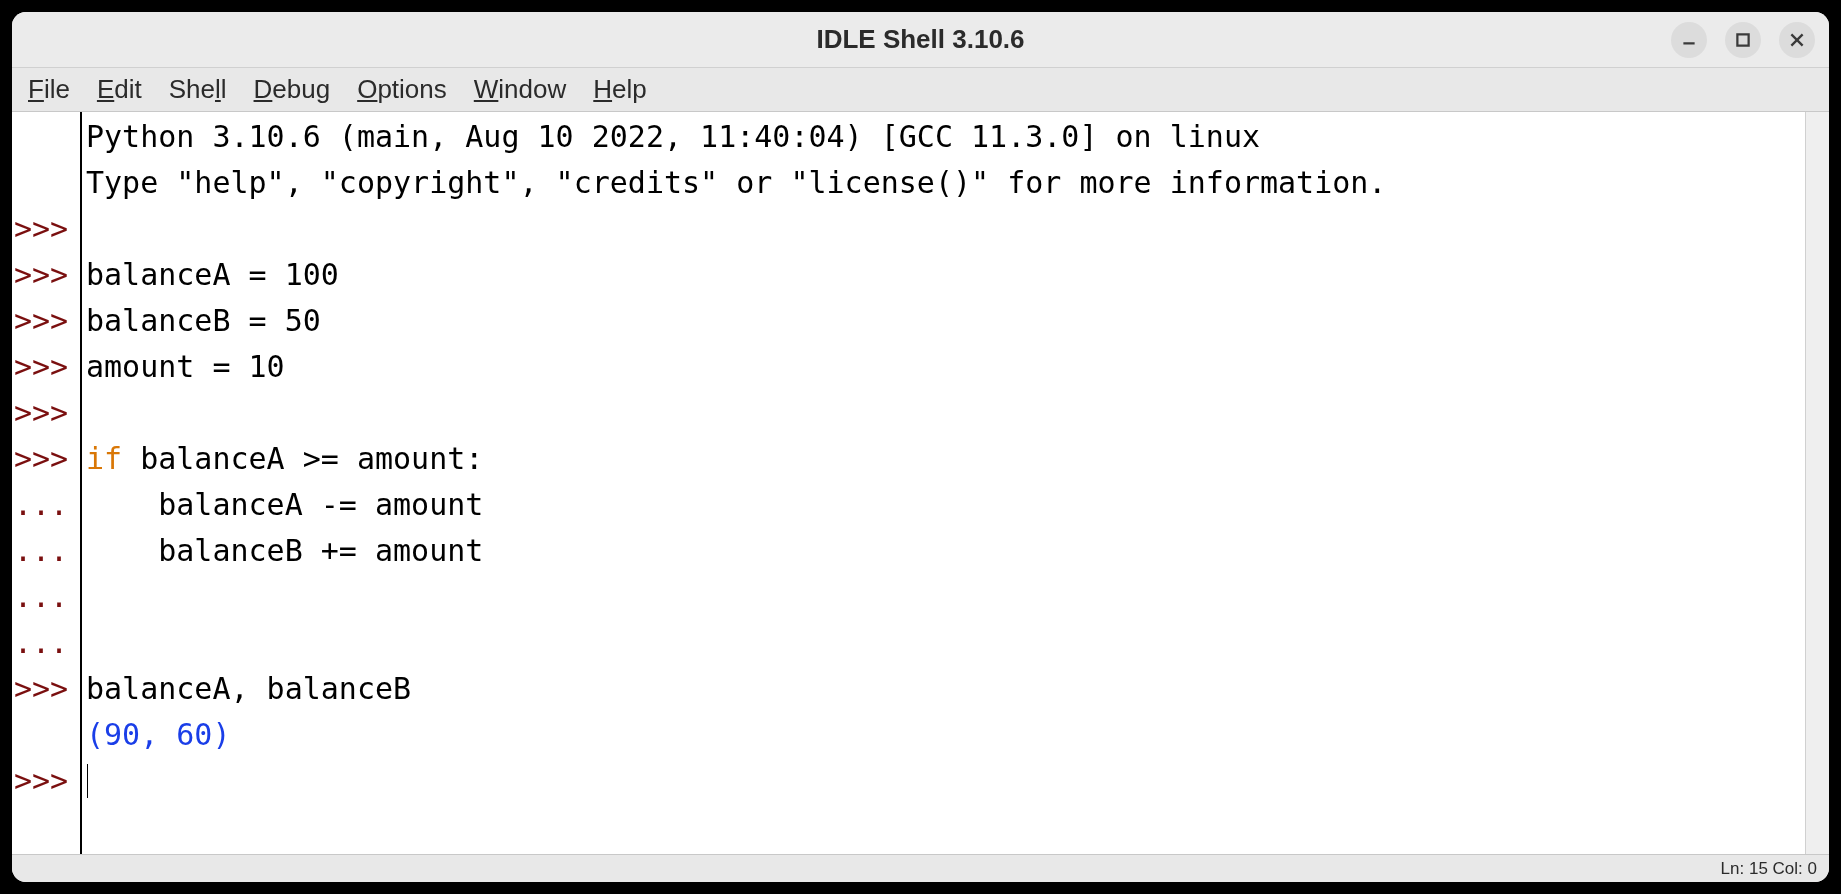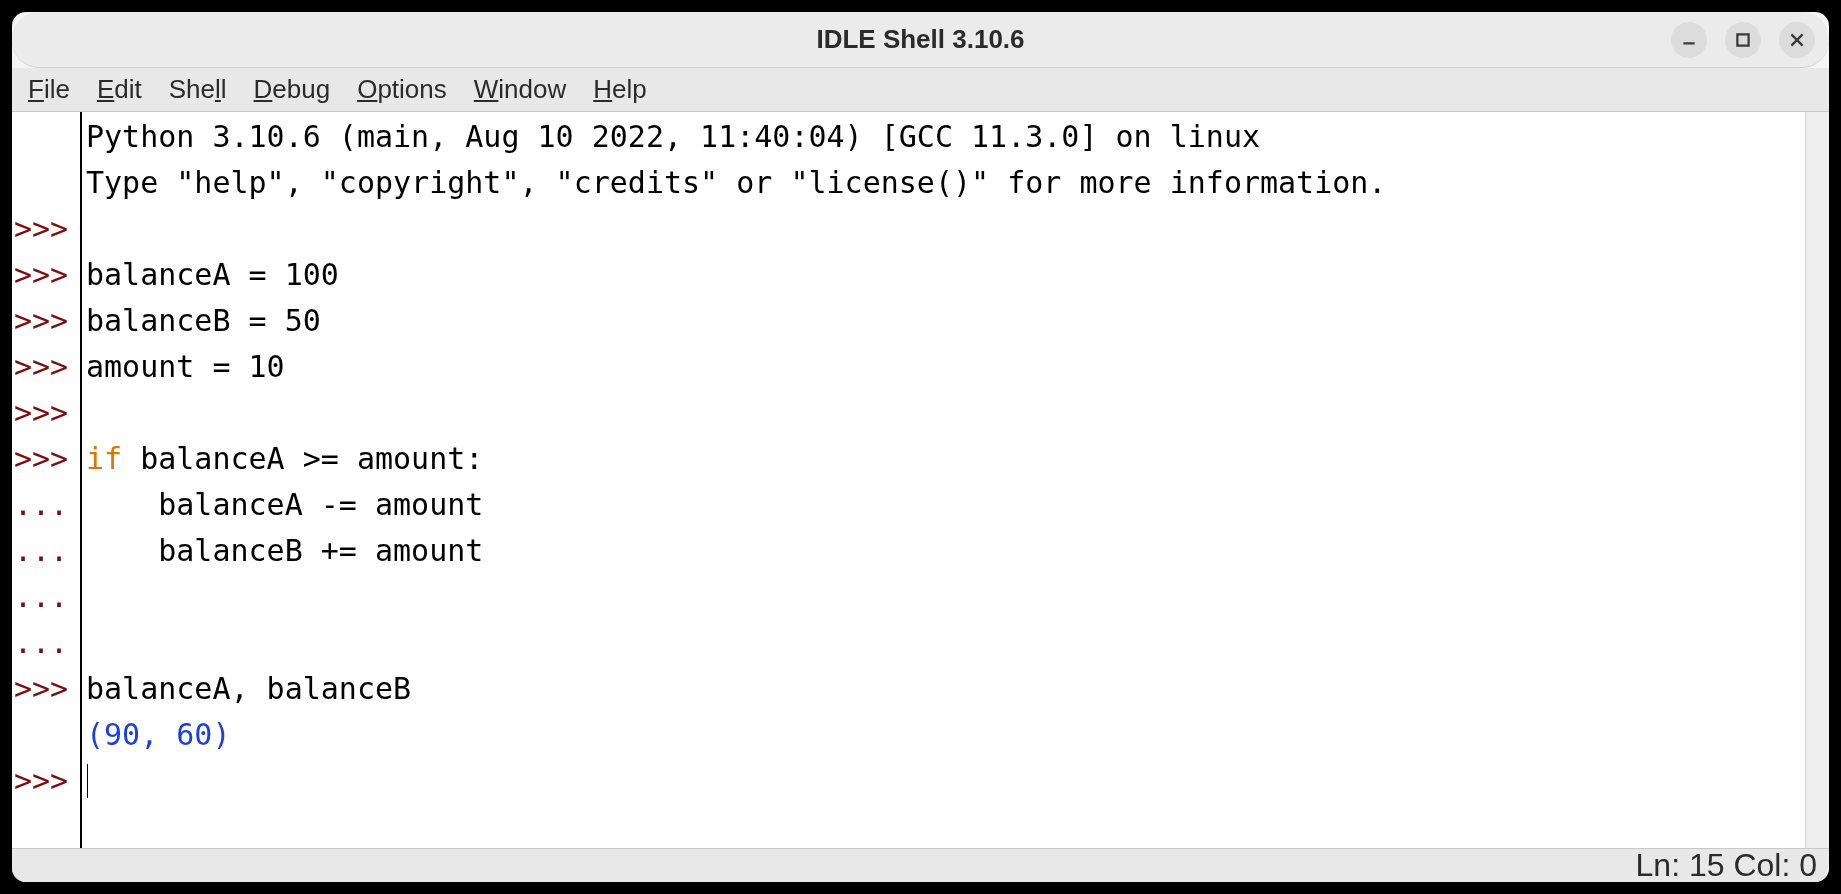--- a/index.html
+++ b/index.html
@@ -24,21 +24,20 @@
       box-shadow: 0 0 0 1px rgba(0,0,0,0.1);
     }
     .titlebar {
       height: 56px;
       display: flex;
       align-items: center;
       justify-content: center;
       position: relative;
       background: #ebebeb;
       border-bottom: 1px solid #d0d0d0;
-      border-radius: 27px;
     }
     .titlebar-title {
       font-weight: bold;
       font-size: 26px;
       color: #2b2b2b;
     }
     .titlebar-controls {
       position: absolute;
       right: 14px;
       top: 50%;
@@ -114,28 +113,28 @@
       position: relative;
     }
     .code .kw { color: #d97706; }
     .code .out { color: #1a3ee8; }
     .scrollbar {
       width: 24px;
       background: #efefef;
       border-left: 1px solid #d0d0d0;
     }
     .statusbar {
-      height: 34px;
+      height: 28px;
       background: #e8e8e8;
       border-top: 1px solid #c8c8c8;
       display: flex;
       justify-content: flex-end;
       align-items: center;
       padding: 0 12px;
-      font-size: 32px;
+      font-size: 17px;
       color: #2b2b2b;
     }
     .cursor {
       display: inline-block;
       width: 1px;
       height: 34px;
       background: #000;
       vertical-align: text-bottom;
       margin-left: 1px;
     }

